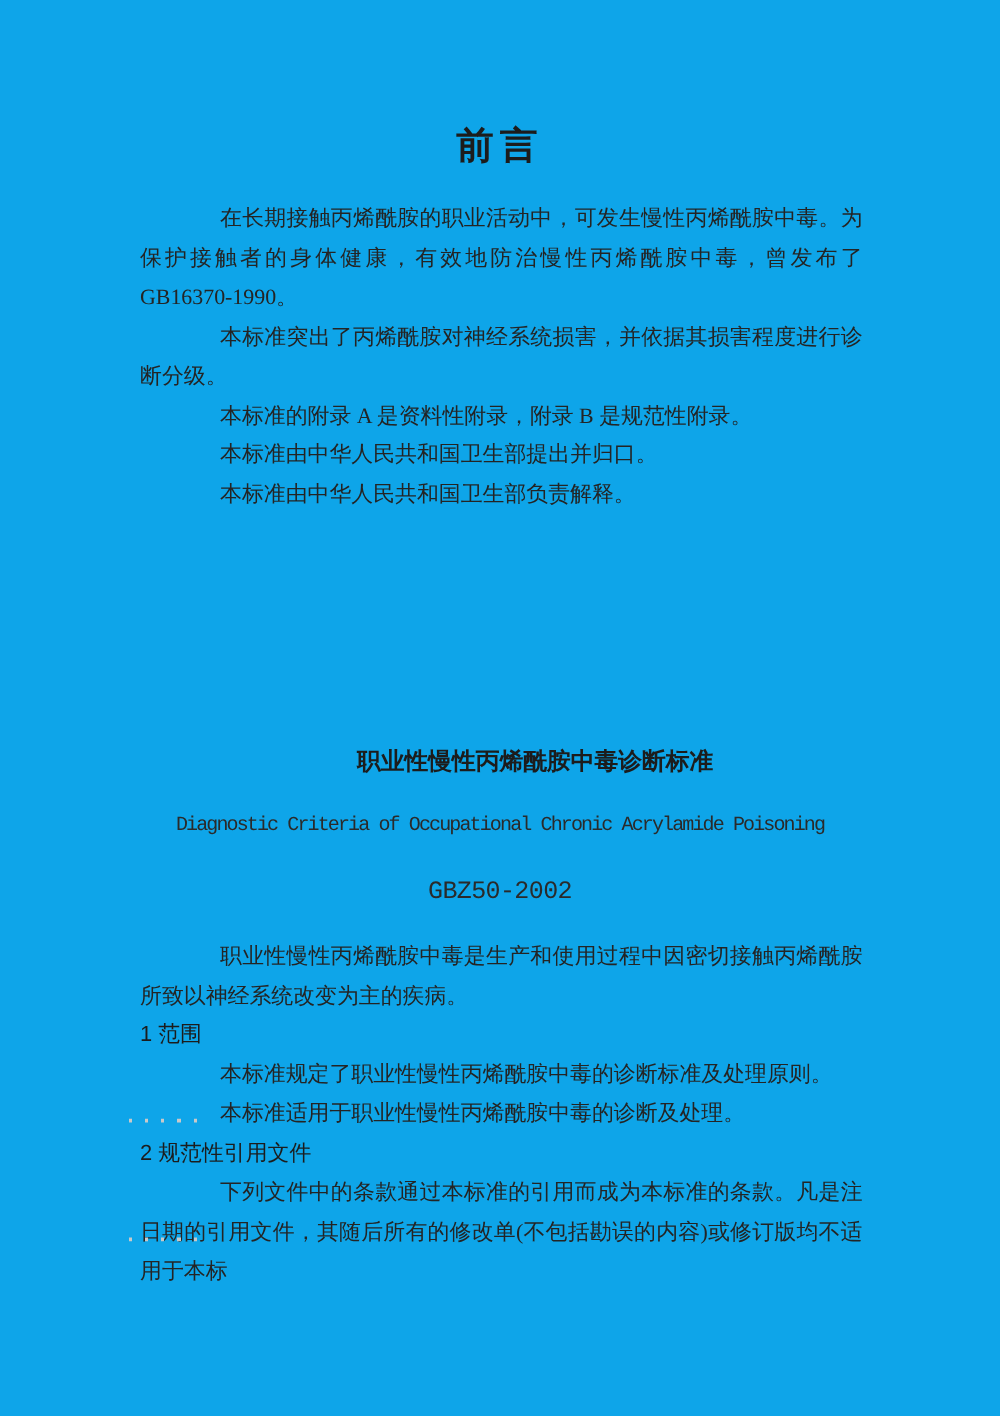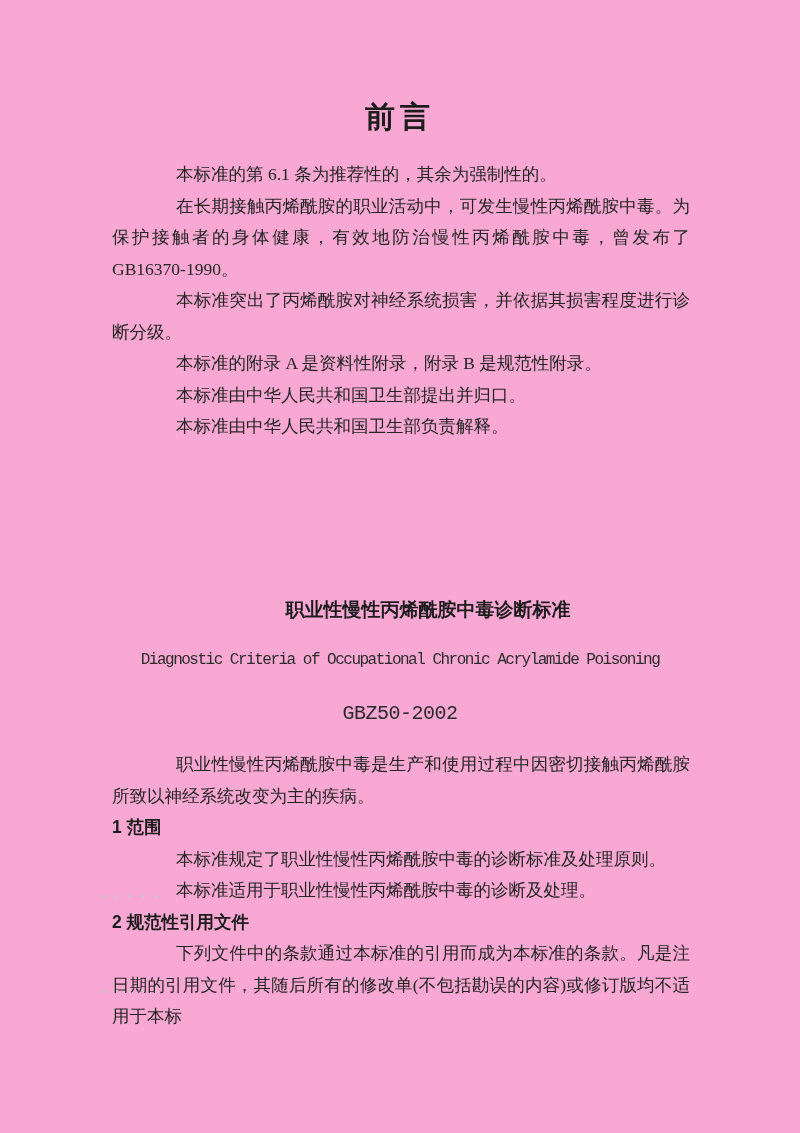--- a/index.html
+++ b/index.html
@@ -4,21 +4,21 @@
 <style>
   html, body {
     margin: 0;
     padding: 0;
     background: #ffffff;
   }
   .page {
     position: relative;
     width: 800px;
     height: 1133px;
-    background: #f9a8d4;
+    background: #0ea5e9;
     overflow: hidden;
     font-family: "Liberation Serif", "DejaVu Serif", serif;
     color: #242424;
   }
   .foreword-title {
     position: absolute;
     top: 98px;
     left: 0;
     width: 100%;
     margin: 0;
@@ -87,21 +87,21 @@
     left: 112px;
     width: 578px;
     font-size: 17.5px;
     line-height: 31.5px;
     text-align: justify;
   }
   .main-body h2 {
     margin: 0;
     font-family: "Liberation Sans", "DejaVu Sans", sans-serif;
     font-size: 17.5px;
-    font-weight: bold;
+    font-weight: normal;
     line-height: 31.5px;
     color: #1c1c1c;
     text-align: left;
   }
   .scan-dots {
     position: absolute;
     height: 2.5px;
     width: 58px;
     background-image: repeating-linear-gradient(
       to right,
@@ -113,21 +113,20 @@
   .scan-dots-2 { left: 103px; top: 990px; }
 </style>
 </head>
 <body>
 
 <div class="page">
 
   <h1 class="foreword-title">前言</h1>
 
   <div class="foreword-body">
-    <p>本标准的第 6.1 条为推荐性的，其余为强制性的。</p>
     <p>在长期接触丙烯酰胺的职业活动中，可发生慢性丙烯酰胺中毒。为保护接触者的身体健康，有效地防治慢性丙烯酰胺中毒，曾发布了 GB16370-1990。</p>
     <p>本标准突出了丙烯酰胺对神经系统损害，并依据其损害程度进行诊断分级。</p>
     <p>本标准的附录 A 是资料性附录，附录 B 是规范性附录。</p>
     <p>本标准由中华人民共和国卫生部提出并归口。</p>
     <p>本标准由中华人民共和国卫生部负责解释。</p>
   </div>
 
   <div class="doc-title-cn">职业性慢性丙烯酰胺中毒诊断标准</div>
 
   <div class="doc-title-en">Diagnostic Criteria of Occupational Chronic Acrylamide Poisoning</div>

